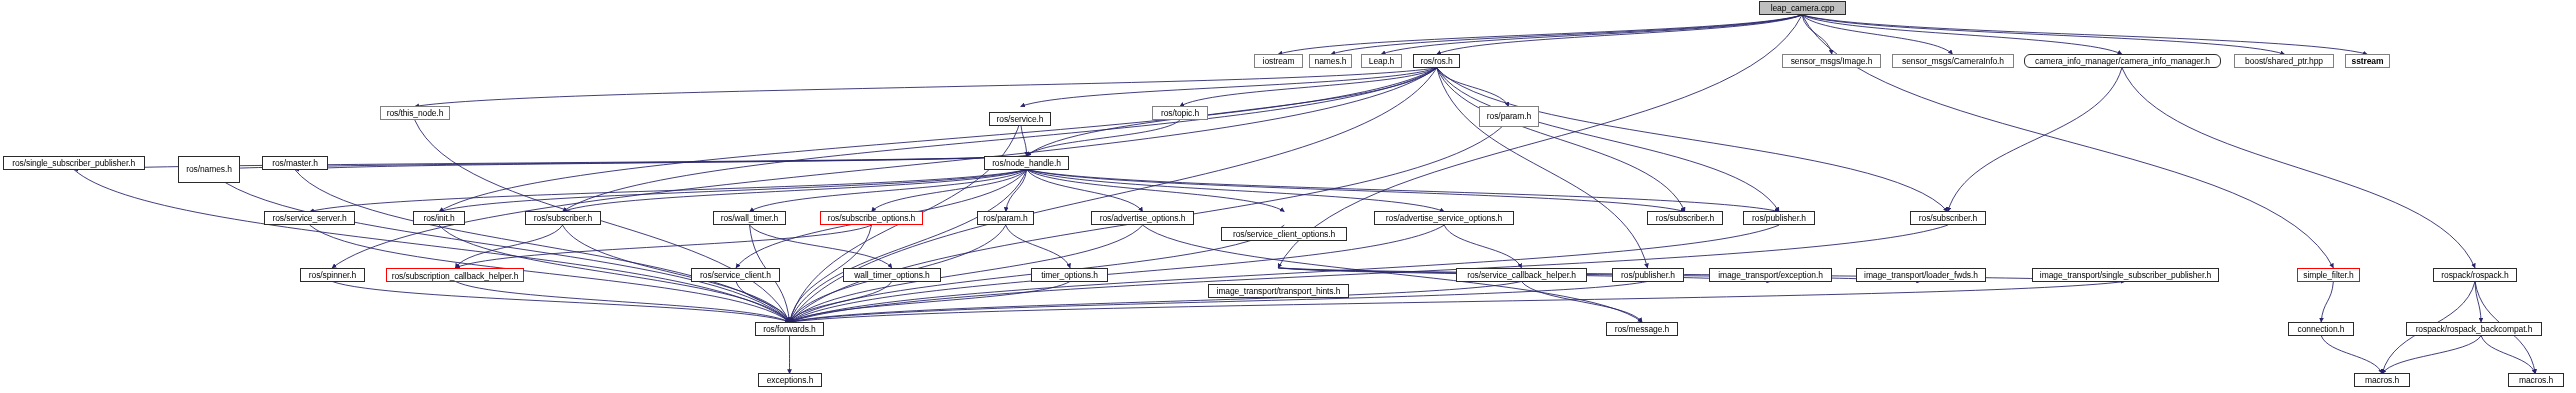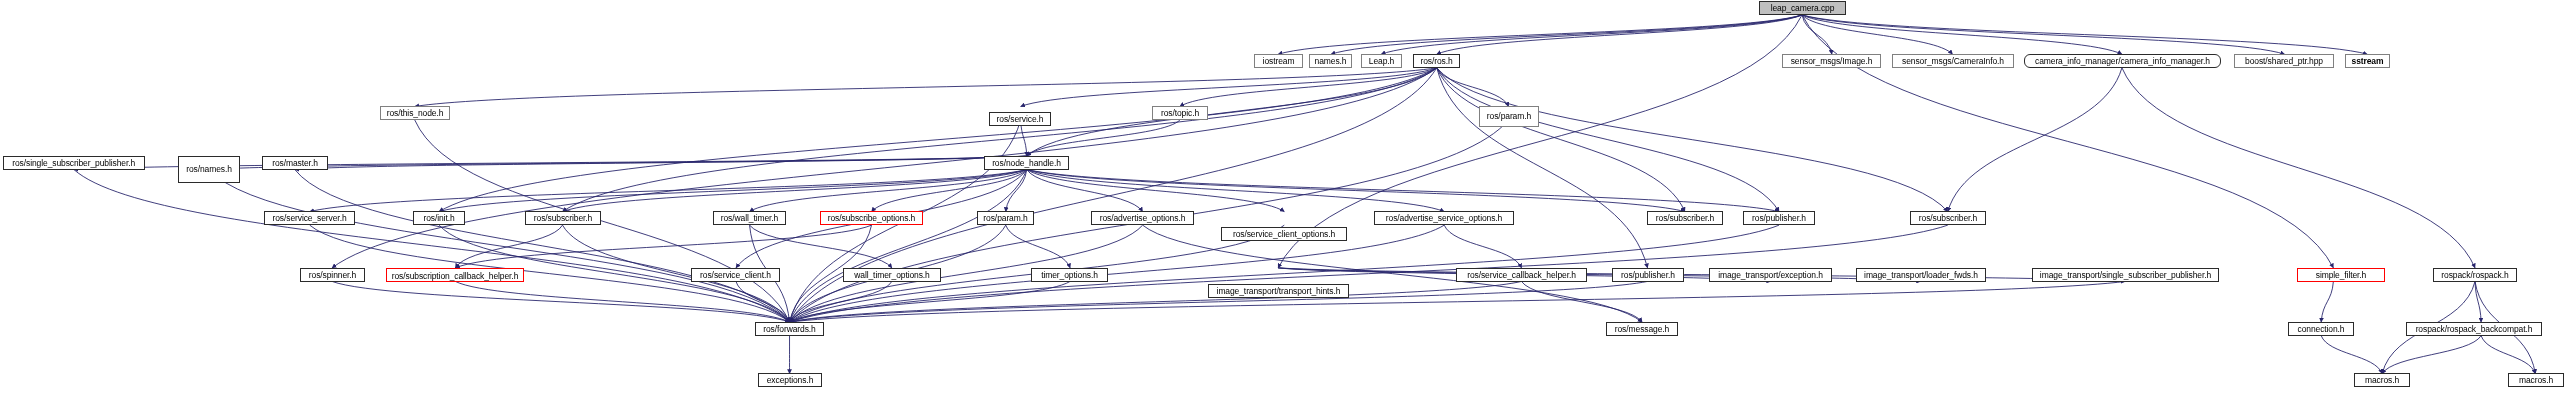--- a/index.html
+++ b/index.html
@@ -262,21 +262,21 @@
       </div>
       <div class="gnode strong" style="left: 1709px; top: 268px; width: 123px; height: 13.6px;">
         <span class="lbl">image_transport/exception.h</span>
       </div>
       <div class="gnode strong" style="left: 1856px; top: 268px; width: 130px; height: 13.6px;">
         <span class="lbl">image_transport/loader_fwds.h</span>
       </div>
       <div class="gnode strong" style="left: 2032px; top: 268px; width: 187px; height: 13.6px;">
         <span class="lbl">image_transport/single_subscriber_publisher.h</span>
       </div>
-      <div class="gnode redbox" style="left: 2297px; top: 268px; width: 88px; height: 13.6px; justify-content: center;">
+      <div class="gnode redbox" style="left: 2297px; top: 268px; width: 63px; height: 13.6px; justify-content: center;">
         <span class="lbl">simple_filter.h</span>
       </div>
       <div class="gnode strong" style="left: 2433px; top: 268px; width: 84px; height: 13.6px;">
         <span class="lbl">rospack/rospack.h</span>
       </div>
       <div class="gnode strong" style="left: 755px; top: 322px; width: 69px; height: 13.6px;">
         <span class="lbl">ros/forwards.h</span>
       </div>
       <div class="gnode strong" style="left: 1606px; top: 322px; width: 72px; height: 13.6px;">
         <span class="lbl">ros/message.h</span>

